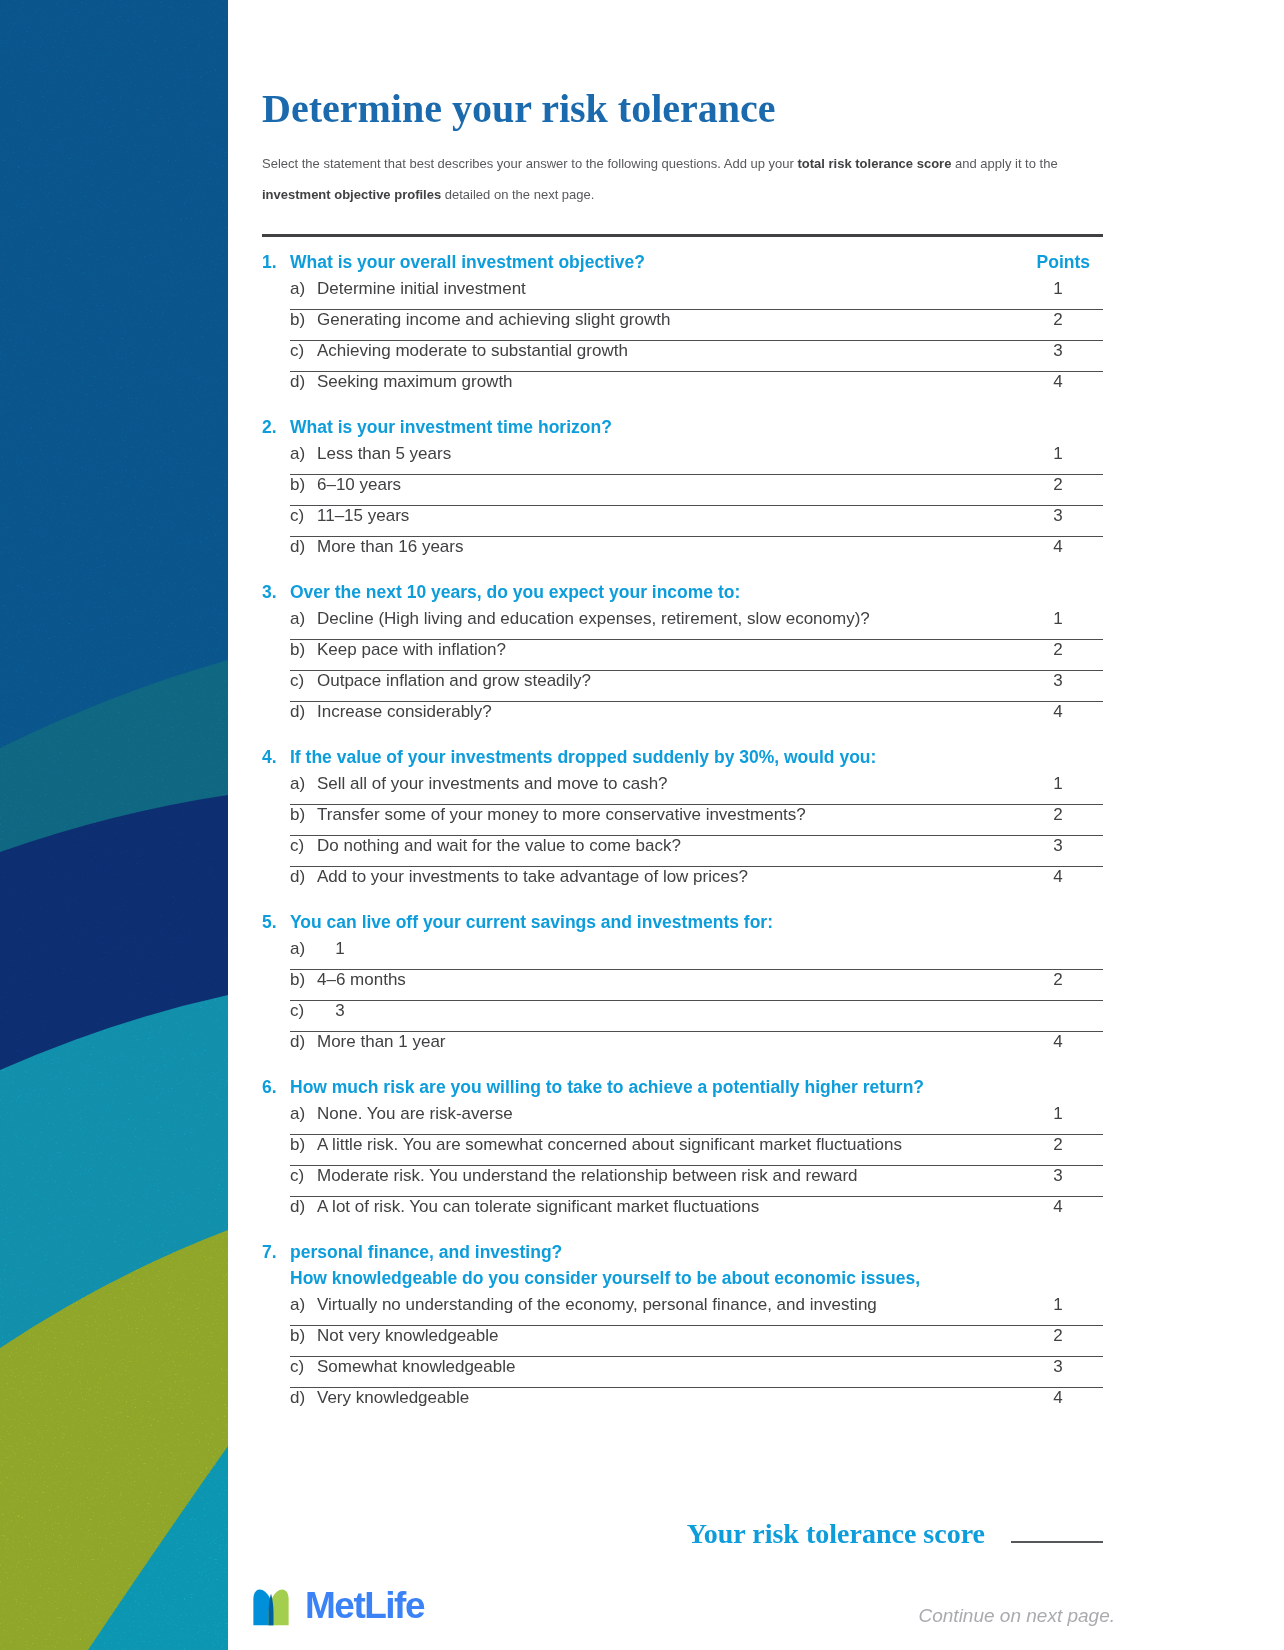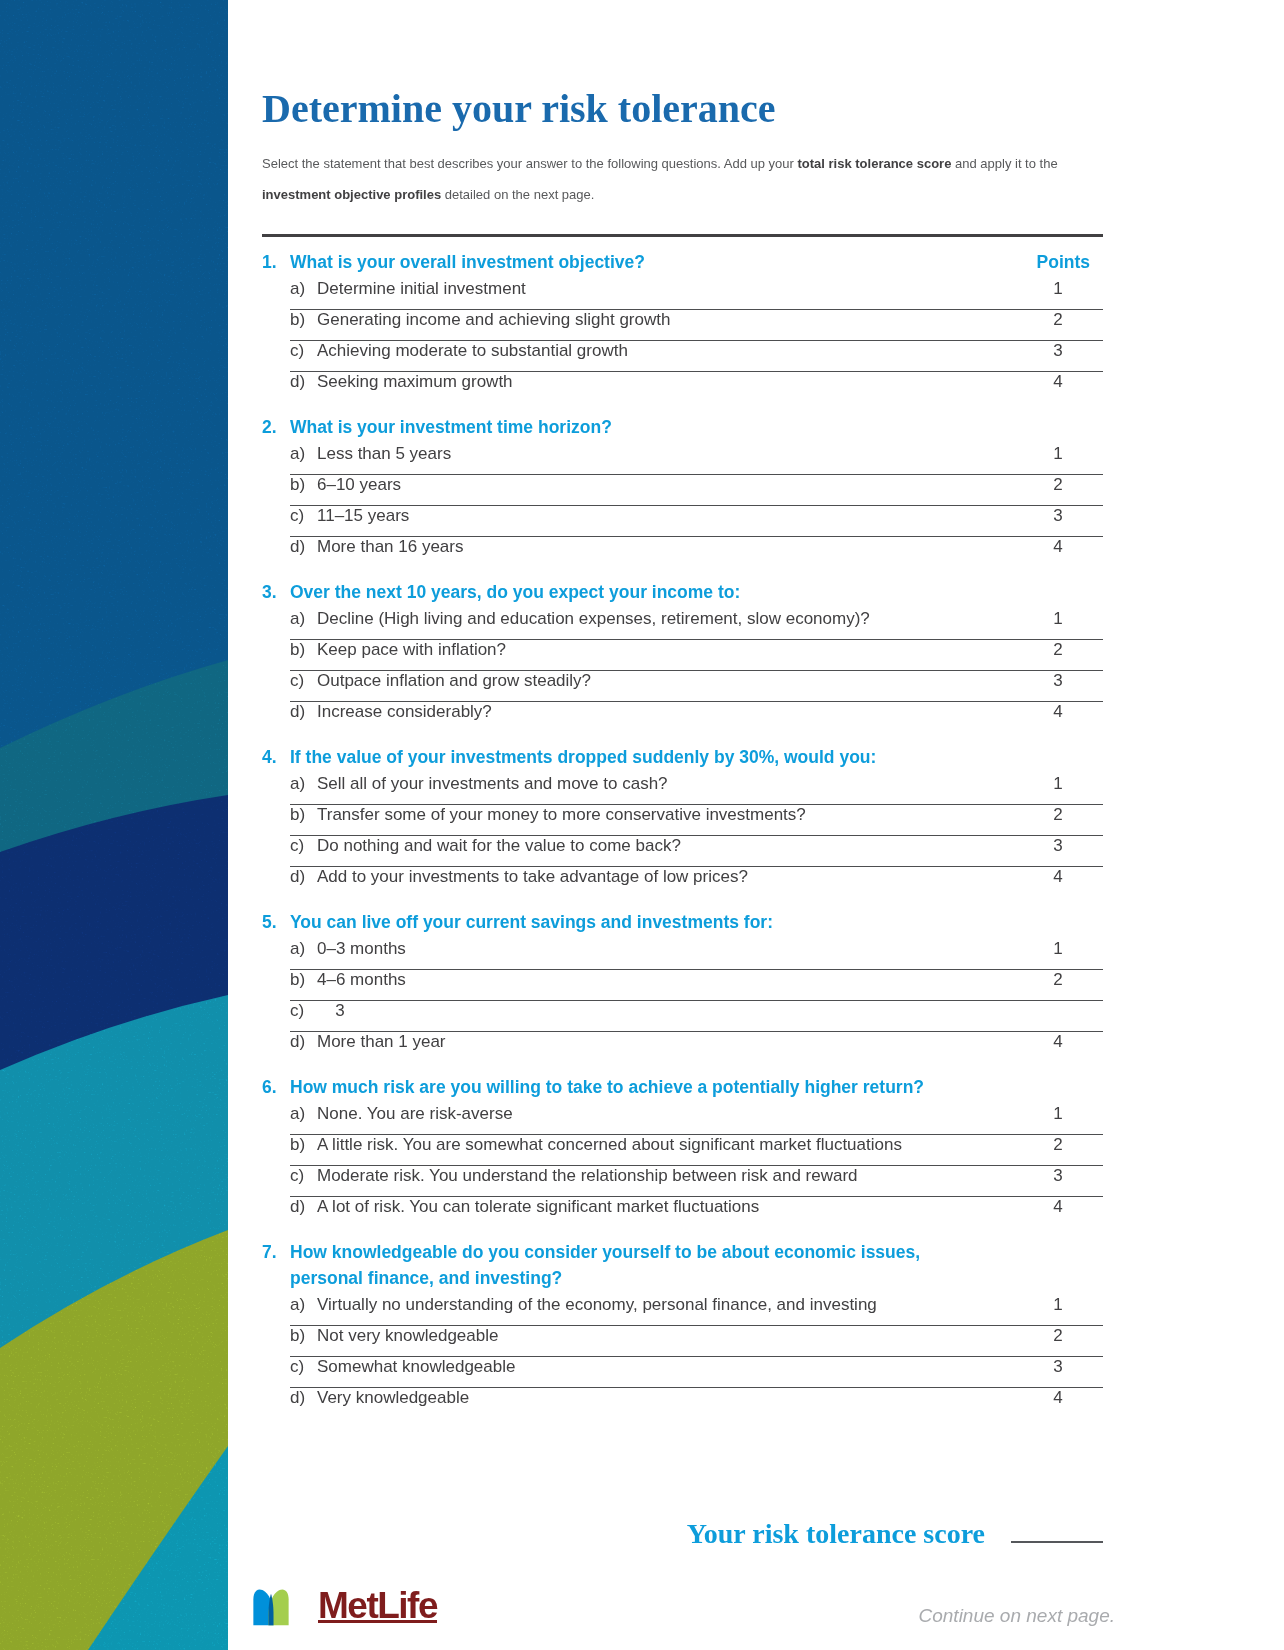--- a/index.html
+++ b/index.html
@@ -64,23 +64,22 @@
   }
 
   
   .footer-row{
     margin-top:34px;margin-left:-12px;
     display:flex;justify-content:space-between;align-items:center;
   }
   .logo{display:flex;align-items:center;}
   .logo svg{display:block;width:42px;height:42px;}
   .wordmark{
-    margin-left:26px;font-weight:700;font-size:37px;letter-spacing:-1.5px;
-    color:#7f1d1d;
-    text-decoration:underline;
+    margin-left:13px;font-weight:700;font-size:37px;letter-spacing:-1.5px;
+    color:#3b82f6;
   }
   .continue{
     font-style:italic;font-size:19px;color:#a9abae;margin-right:-12px;margin-top:21px;
   }
 </style>
 </head>
 <body>
 
 <div class="page">
 
@@ -235,21 +234,20 @@
         <div class="q-block">
           <div class="q-head">
             <span class="q-num">5.</span>
             <div class="q-title">
               <div class="q-title-line">You can live off your current savings and investments for:</div>
             </div>
           </div>
           <div class="q-options">
             <div class="opt-row ruled">
               <span class="opt-letter">a)</span>
-              <span class="opt-text">0–3 months</span>
               <span class="opt-points">1</span>
             </div>
             <div class="opt-row ruled">
               <span class="opt-letter">b)</span>
               <span class="opt-text">4–6 months</span>
               <span class="opt-points">2</span>
             </div>
             <div class="opt-row ruled">
               <span class="opt-letter">c)</span>
               <span class="opt-points">3</span>
@@ -288,22 +286,22 @@
               <span class="opt-letter">d)</span>
               <span class="opt-text">A lot of risk. You can tolerate significant market fluctuations</span>
               <span class="opt-points">4</span>
             </div>
           </div>
         </div>
         <div class="q-block">
           <div class="q-head">
             <span class="q-num">7.</span>
             <div class="q-title">
+              <div class="q-title-line">personal finance, and investing?</div>
               <div class="q-title-line">How knowledgeable do you consider yourself to be about economic issues,</div>
-              <div class="q-title-line">personal finance, and investing?</div>
             </div>
           </div>
           <div class="q-options">
             <div class="opt-row ruled">
               <span class="opt-letter">a)</span>
               <span class="opt-text">Virtually no understanding of the economy, personal finance, and investing</span>
               <span class="opt-points">1</span>
             </div>
             <div class="opt-row ruled">
               <span class="opt-letter">b)</span>

